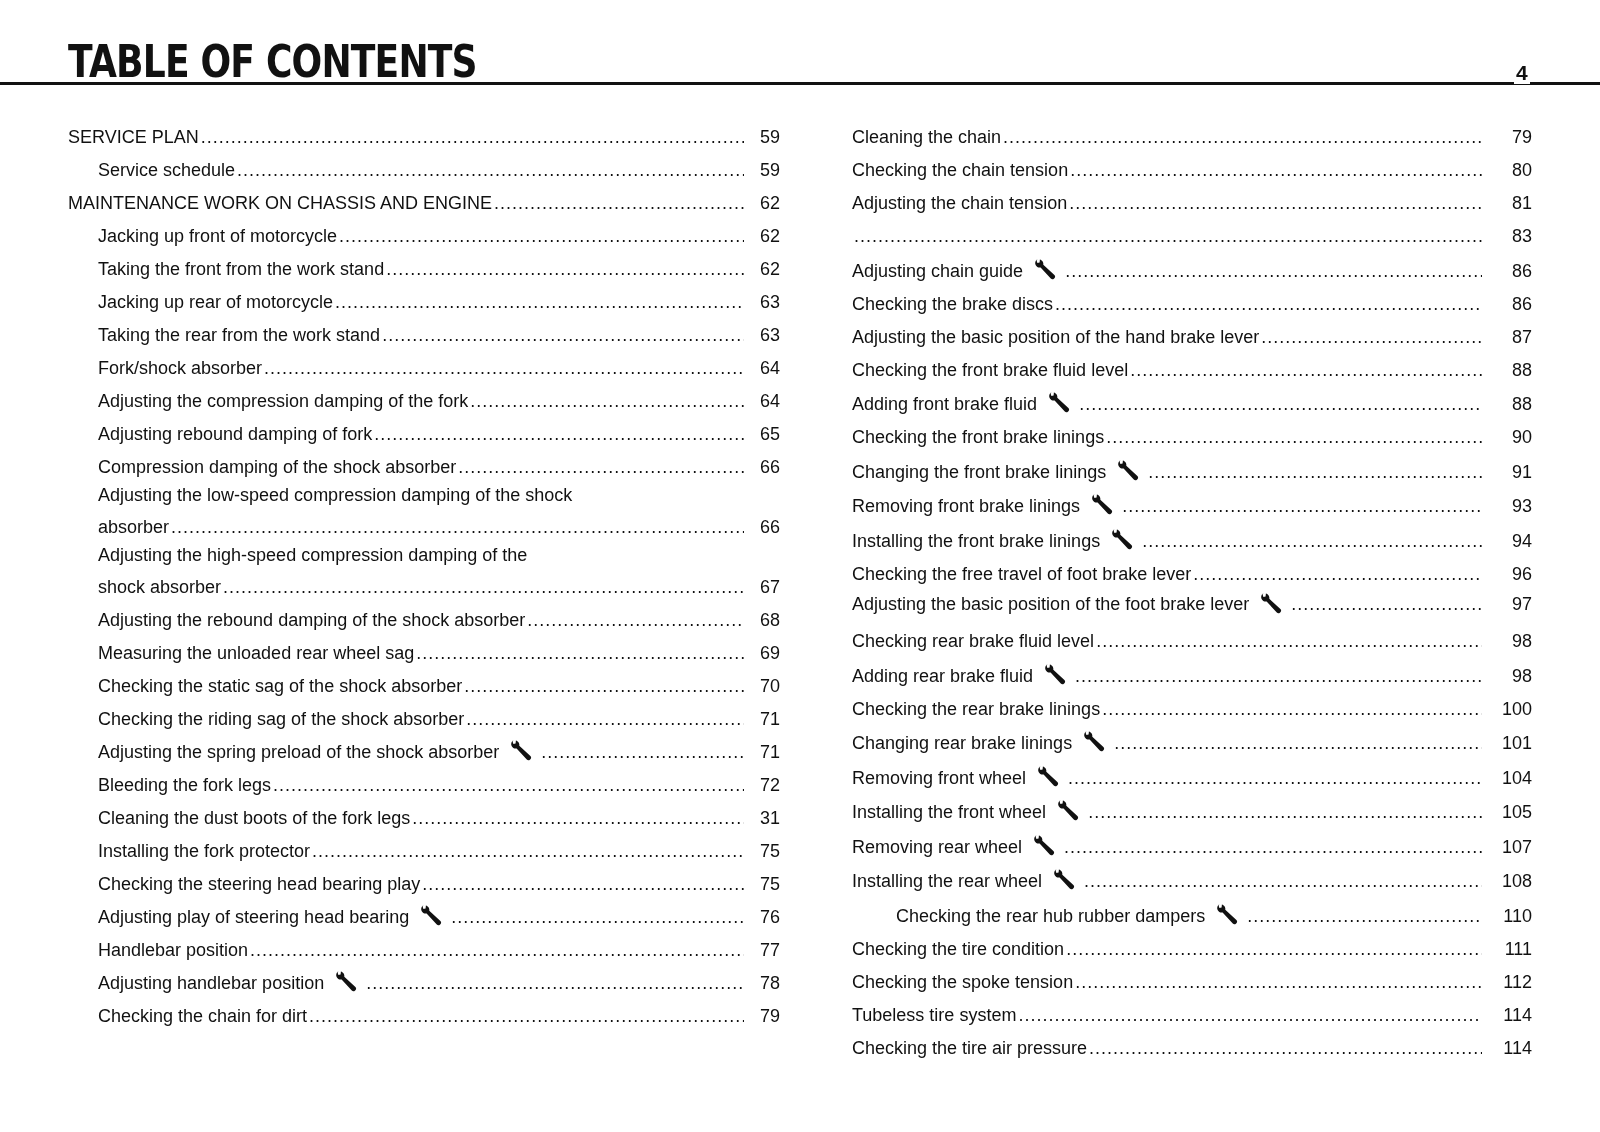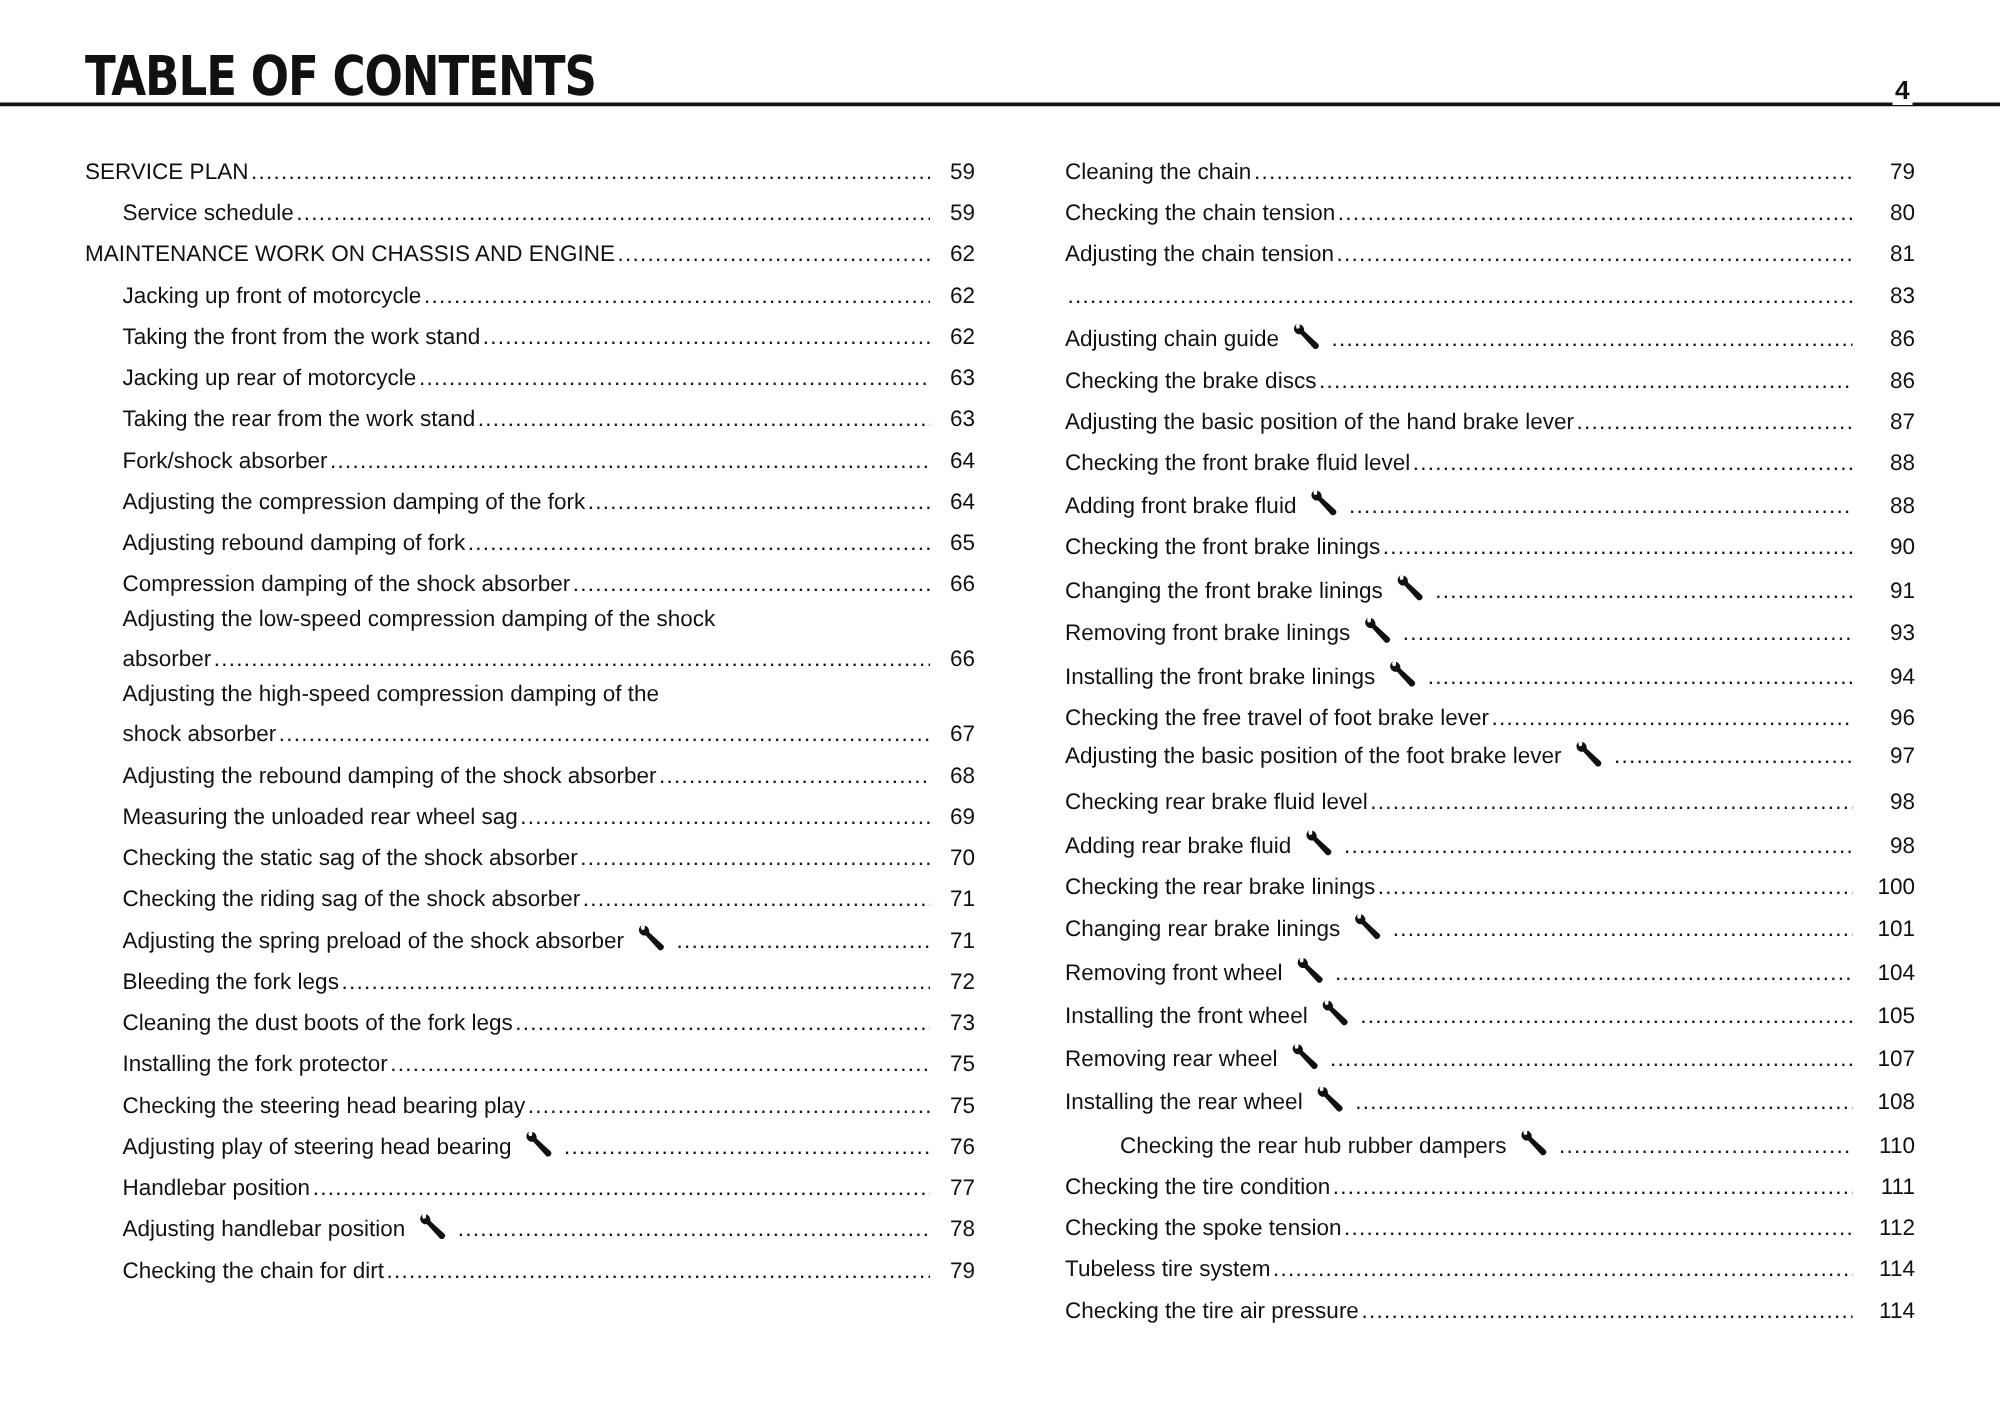--- a/index.html
+++ b/index.html
@@ -160,21 +160,21 @@
       <span class="page">71</span>
     </div>
     <div class="entry l2">
       <span class="label">Bleeding the fork legs</span>
       <span class="dots"></span>
       <span class="page">72</span>
     </div>
     <div class="entry l2">
       <span class="label">Cleaning the dust boots of the fork legs</span>
       <span class="dots"></span>
-      <span class="page">73</span>
+      <span class="page">31</span>
     </div>
     <div class="entry l2">
       <span class="label">Installing the fork protector</span>
       <span class="dots"></span>
       <span class="page">75</span>
     </div>
     <div class="entry l2">
       <span class="label">Checking the steering head bearing play</span>
       <span class="dots"></span>
       <span class="page">75</span>

